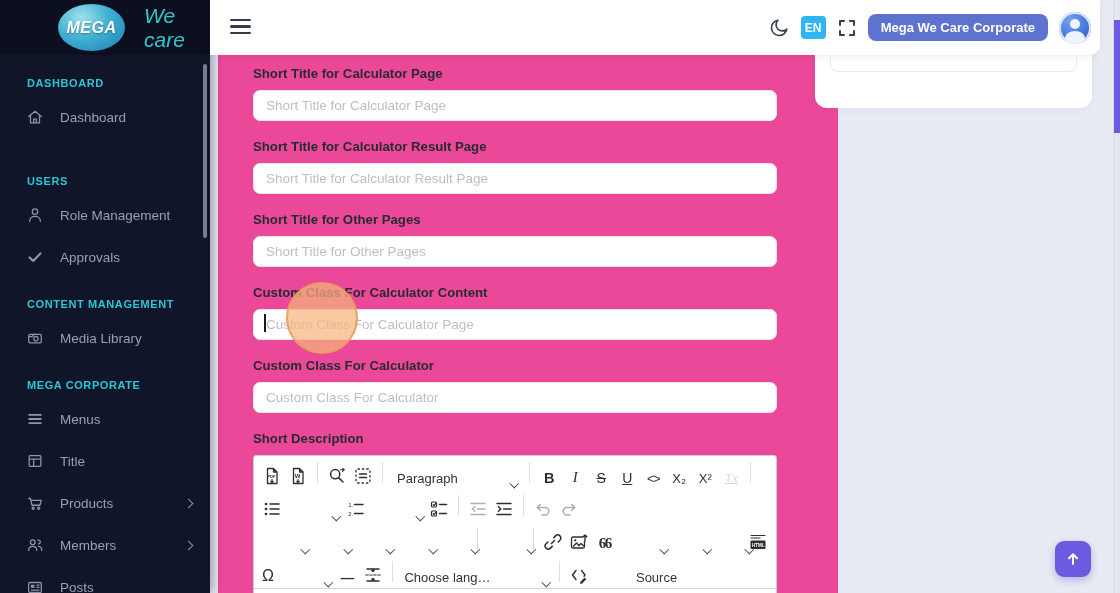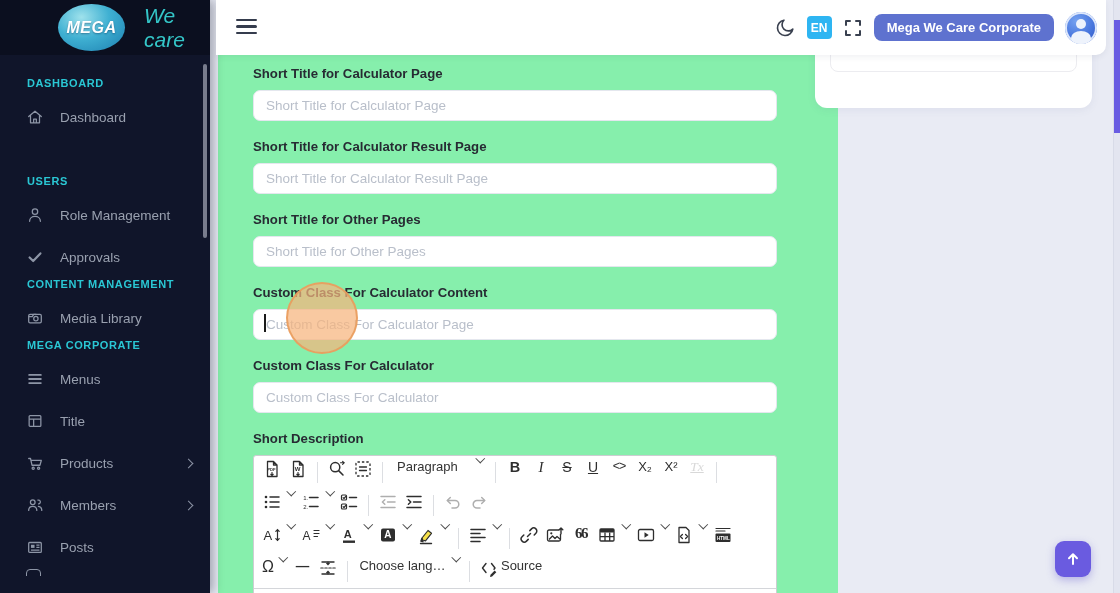--- a/index.html
+++ b/index.html
@@ -15,55 +15,55 @@
     display:flex;align-items:center;justify-content:center;flex:0 0 auto;}
   .logo-oval span{color:#fff;font-weight:bold;font-style:italic;font-size:16px;letter-spacing:.5px;
     text-shadow:0 1px 2px rgba(0,40,80,.45);}
   .tagline{color:#34c6c8;font-size:21px;margin-left:19px;font-style:italic;}
   .sb-head{color:#2ac7d4;font-size:11px;font-weight:bold;letter-spacing:.6px;padding-left:27px;height:12px;line-height:12px;}
   .sb-item{display:flex;align-items:center;height:42px;padding-left:26px;cursor:pointer;position:relative;}
   .sb-item .lbl{color:#99a0af;font-size:13.5px;margin-left:16px;}
   .sb-item svg{stroke:#8d95a6;}
   .sb-chev{position:absolute;right:18px;width:7px;height:7px;border-right:1.5px solid #8d95a6;
     border-bottom:1.5px solid #8d95a6;transform:rotate(-45deg);}
-  .mt22{margin-top:22px}.mt23{margin-top:37px}.mt12{margin-top:0}.mt7{margin-top:7px}
+  .mt22{margin-top:22px}.mt23{margin-top:37px}.mt12{margin-top:20px}.mt7{margin-top:7px}
   .sb-partial{height:7px;overflow:hidden;padding-left:26px;margin-top:1px;}
   .sb-partial i{display:block;width:15px;height:15px;border:1.4px solid #8d95a6;border-radius:4px;}
   .sb-thumb{position:absolute;left:203px;top:64px;width:4px;height:174px;background:rgba(205,210,222,.55);border-radius:2px;}
 
   
-  .hdr{position:absolute;left:216px;top:0;width:890px;height:55px;background:#fff;z-index:20;
+  .hdr{position:absolute;left:210px;top:0;width:890px;height:55px;background:#fff;z-index:20;
     border-bottom-right-radius:10px;box-shadow:0 2px 6px rgba(40,50,90,.07);}
   .burger{position:absolute;left:20px;top:19px;width:21px;cursor:pointer;}
   .burger i{display:block;height:2.4px;background:#353c4d;border-radius:2px;margin-bottom:4px;}
   .hdr-right{position:absolute;right:9px;top:0;height:55px;display:flex;align-items:center;gap:11px;}
   .icon-btn{display:flex;align-items:center;justify-content:center;cursor:pointer;}
   .lang-badge{background:#2eb5f2;color:#fff;font-weight:bold;font-size:12px;border-radius:4px;
     width:25px;height:23px;display:flex;align-items:center;justify-content:center;cursor:pointer;}
   .ws-btn{background:#5e72cf;color:#fff;font-weight:bold;font-size:13px;border:none;border-radius:8px;
     height:27px;padding:0 13px;cursor:pointer;font-family:"Liberation Sans",sans-serif;}
   .avatar{width:32px;height:32px;border-radius:50%;
     background:radial-gradient(circle at 35% 28%,#76a2f0 0%,#4775dd 55%,#3055bd 100%);
     position:relative;overflow:hidden;cursor:pointer;box-shadow:0 0 0 2px #dde7fb inset;}
   .avatar .head{position:absolute;left:11px;top:7px;width:10px;height:10px;border-radius:50%;background:#eef3fc;}
   .avatar .body{position:absolute;left:6px;top:19px;width:20px;height:14px;border-radius:50%;background:#eef3fc;}
 
   
-  .main-card{position:absolute;left:218px;top:55px;width:620px;height:538px;background:#86efac;z-index:5;}
+  .main-card{position:absolute;left:218px;top:55px;width:620px;height:538px;background:#ec4899;z-index:5;}
   .form-wrap{padding:11px 23px 0 35px;}
   .f-label{font-size:13.2px;font-weight:bold;color:#272b33;height:16px;line-height:16px;margin-bottom:8px;}
   .f-input{width:524px;height:31px;border:1px solid #e4e7ee;border-radius:7px;margin-bottom:18px;
     padding:0 12px;font-size:13.5px;color:#3a3f4a;outline:none;font-family:"Liberation Sans",sans-serif;}
   .f-input::placeholder{color:#b9bfca;}
 
   
   .editor{width:524px;border:1px solid #ccced1;border-radius:3px;background:#fff;}
   .trow{display:flex;align-items:center;height:33px;padding:0 5px;}
-  .tbtn{display:inline-flex;align-items:flex-start;justify-content:center;min-width:26px;height:27px;
-    padding:0 3px;cursor:pointer;color:#2e2e2e;font-size:13.5px;border-radius:3px;}
+  .tbtn{display:inline-flex;align-items:flex-end;justify-content:center;min-width:26px;height:27px;
+    padding:0 3px;cursor:pointer;color:#2e2e2e;font-size:13.5px;border-radius:3px;gap:45px;}
   .tbtn svg{stroke:#2e2e2e;}
   .tsep{width:1px;height:21px;background:#dcdee2;margin:0 6px;flex:0 0 auto;}
   .chev{width:6.5px;height:6.5px;border-right:1.6px solid #4a4a4a;border-bottom:1.6px solid #4a4a4a;
     transform:rotate(45deg);margin:-4px 0 0 6px;flex:0 0 auto;}
   .dis{opacity:.38;}
   .g-b{font-weight:bold;font-size:14.5px;}
   .g-i{font-style:italic;font-family:"Liberation Serif",serif;font-size:15px;}
   .g-s{text-decoration:line-through;font-size:14px;}
   .g-u{text-decoration:underline;font-size:14px;}
   .g-code{font-size:12.5px;letter-spacing:-1px;}

